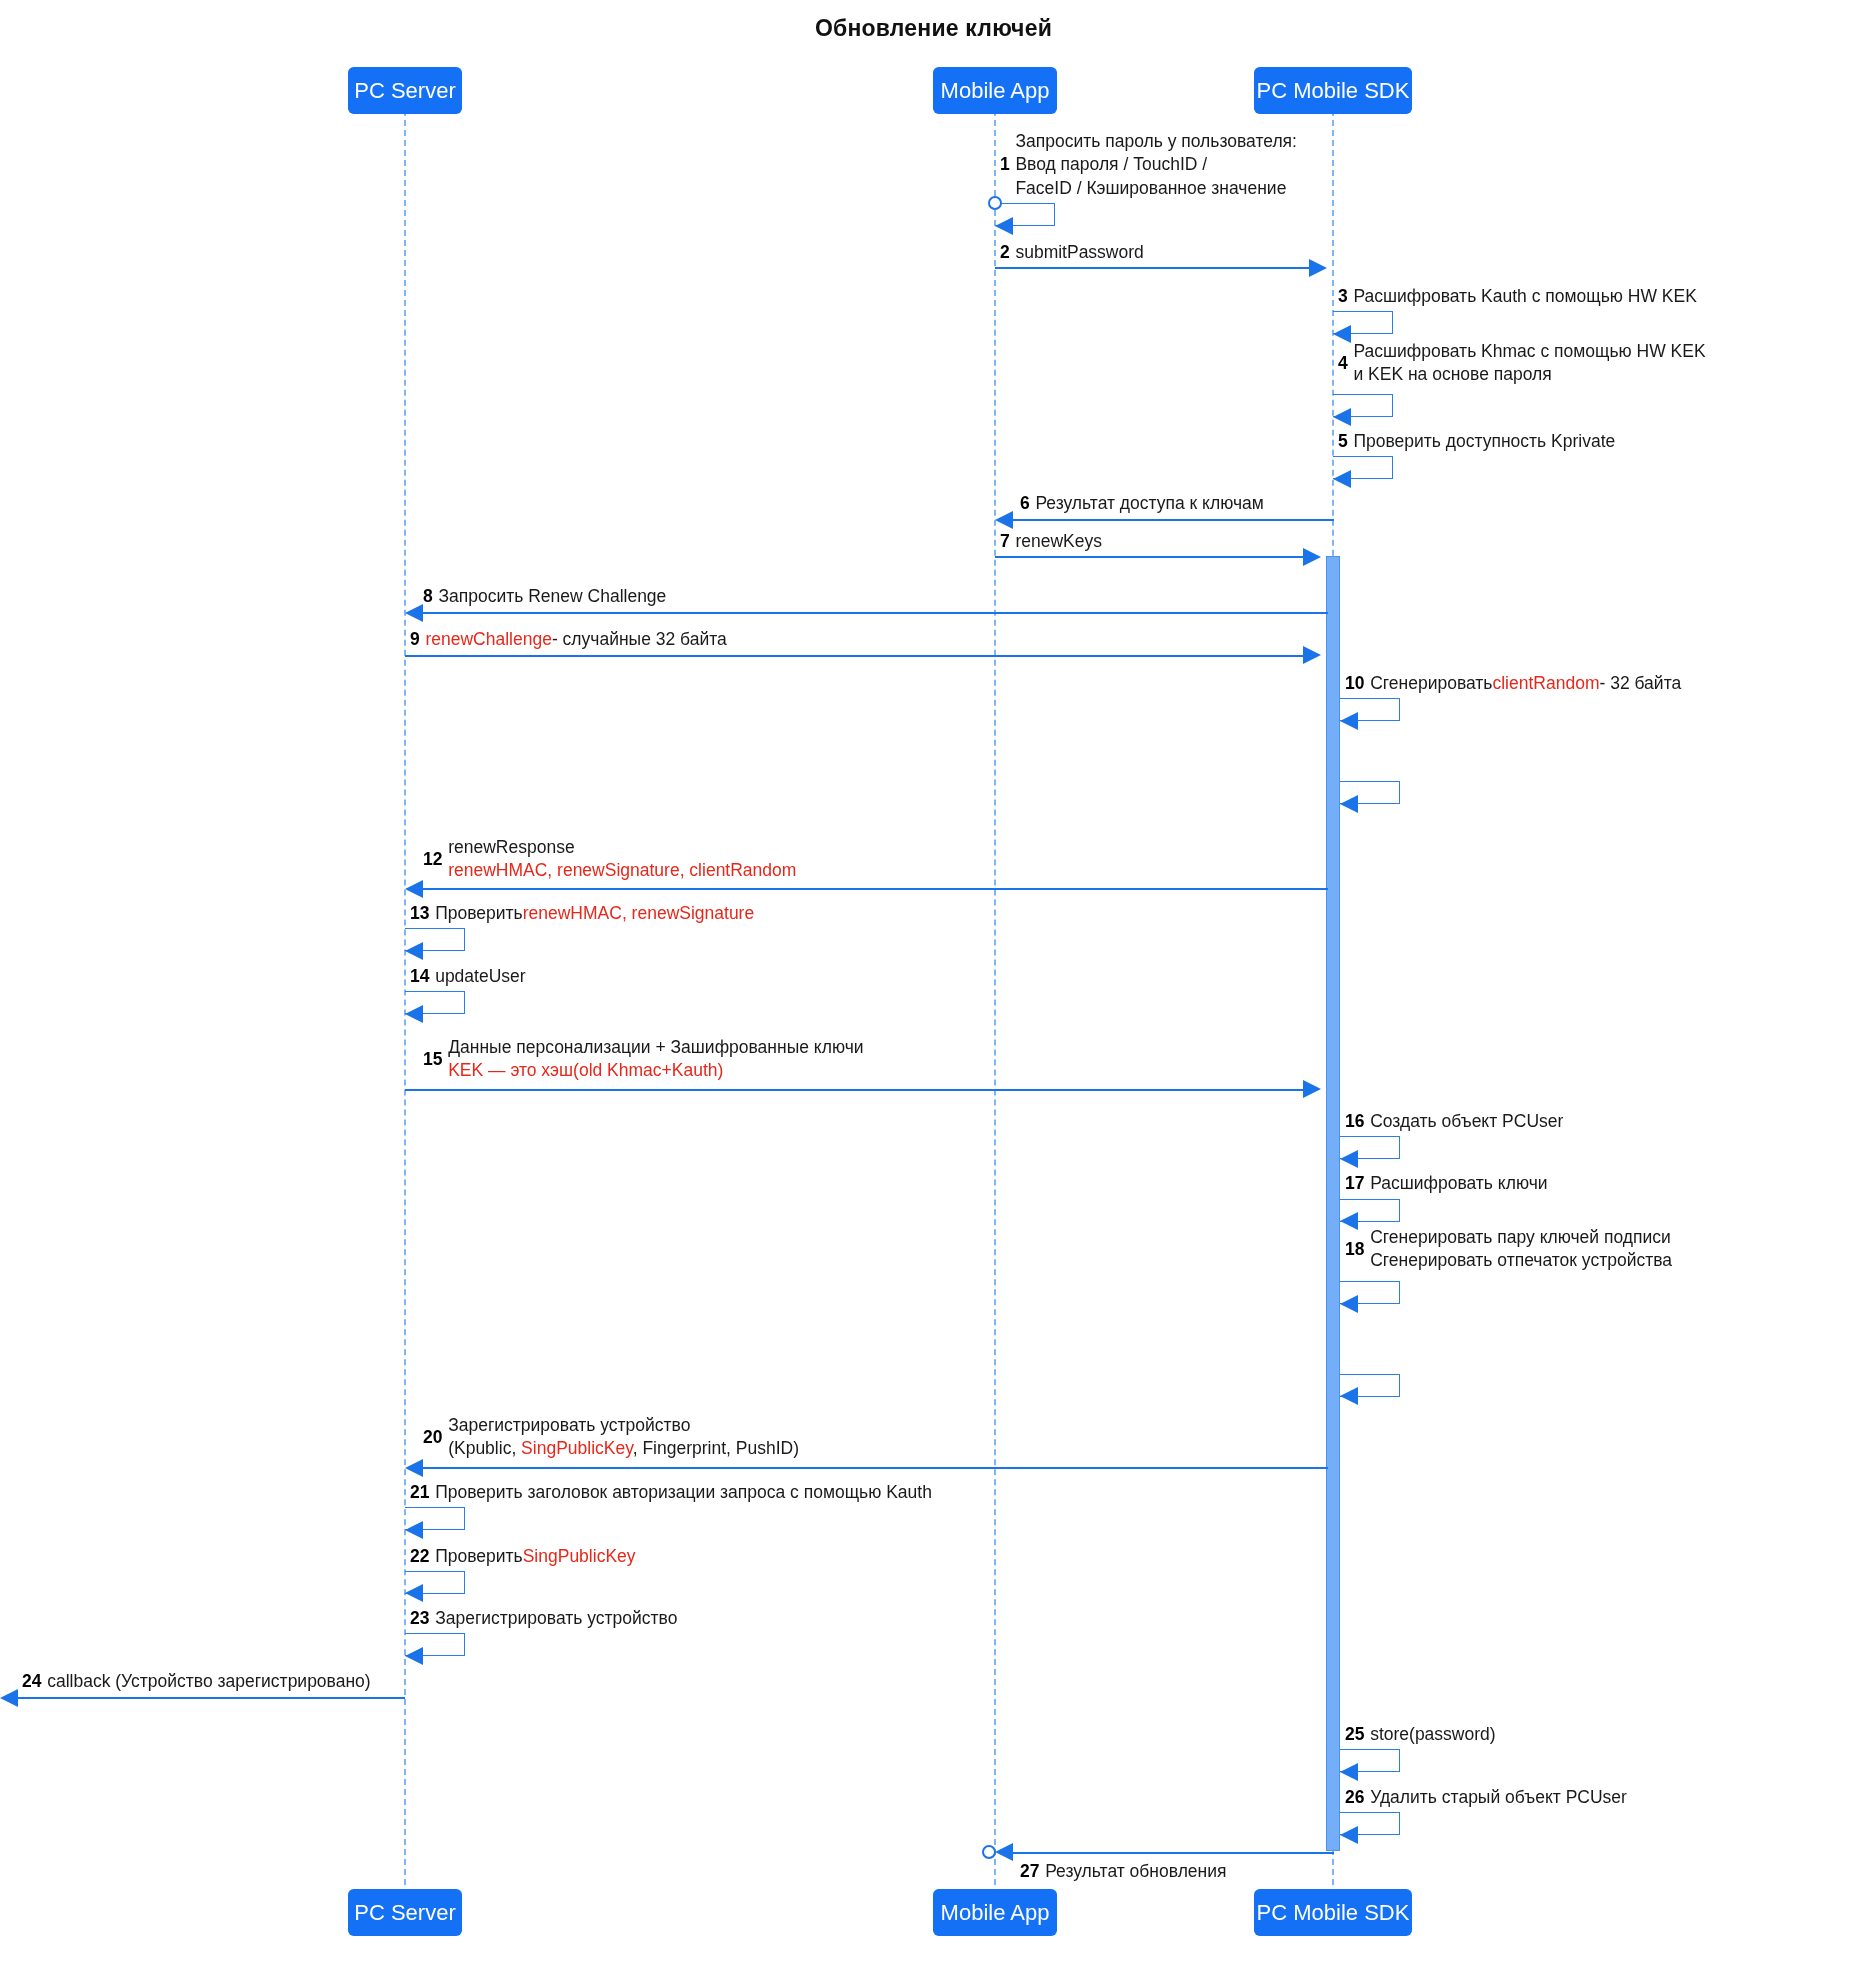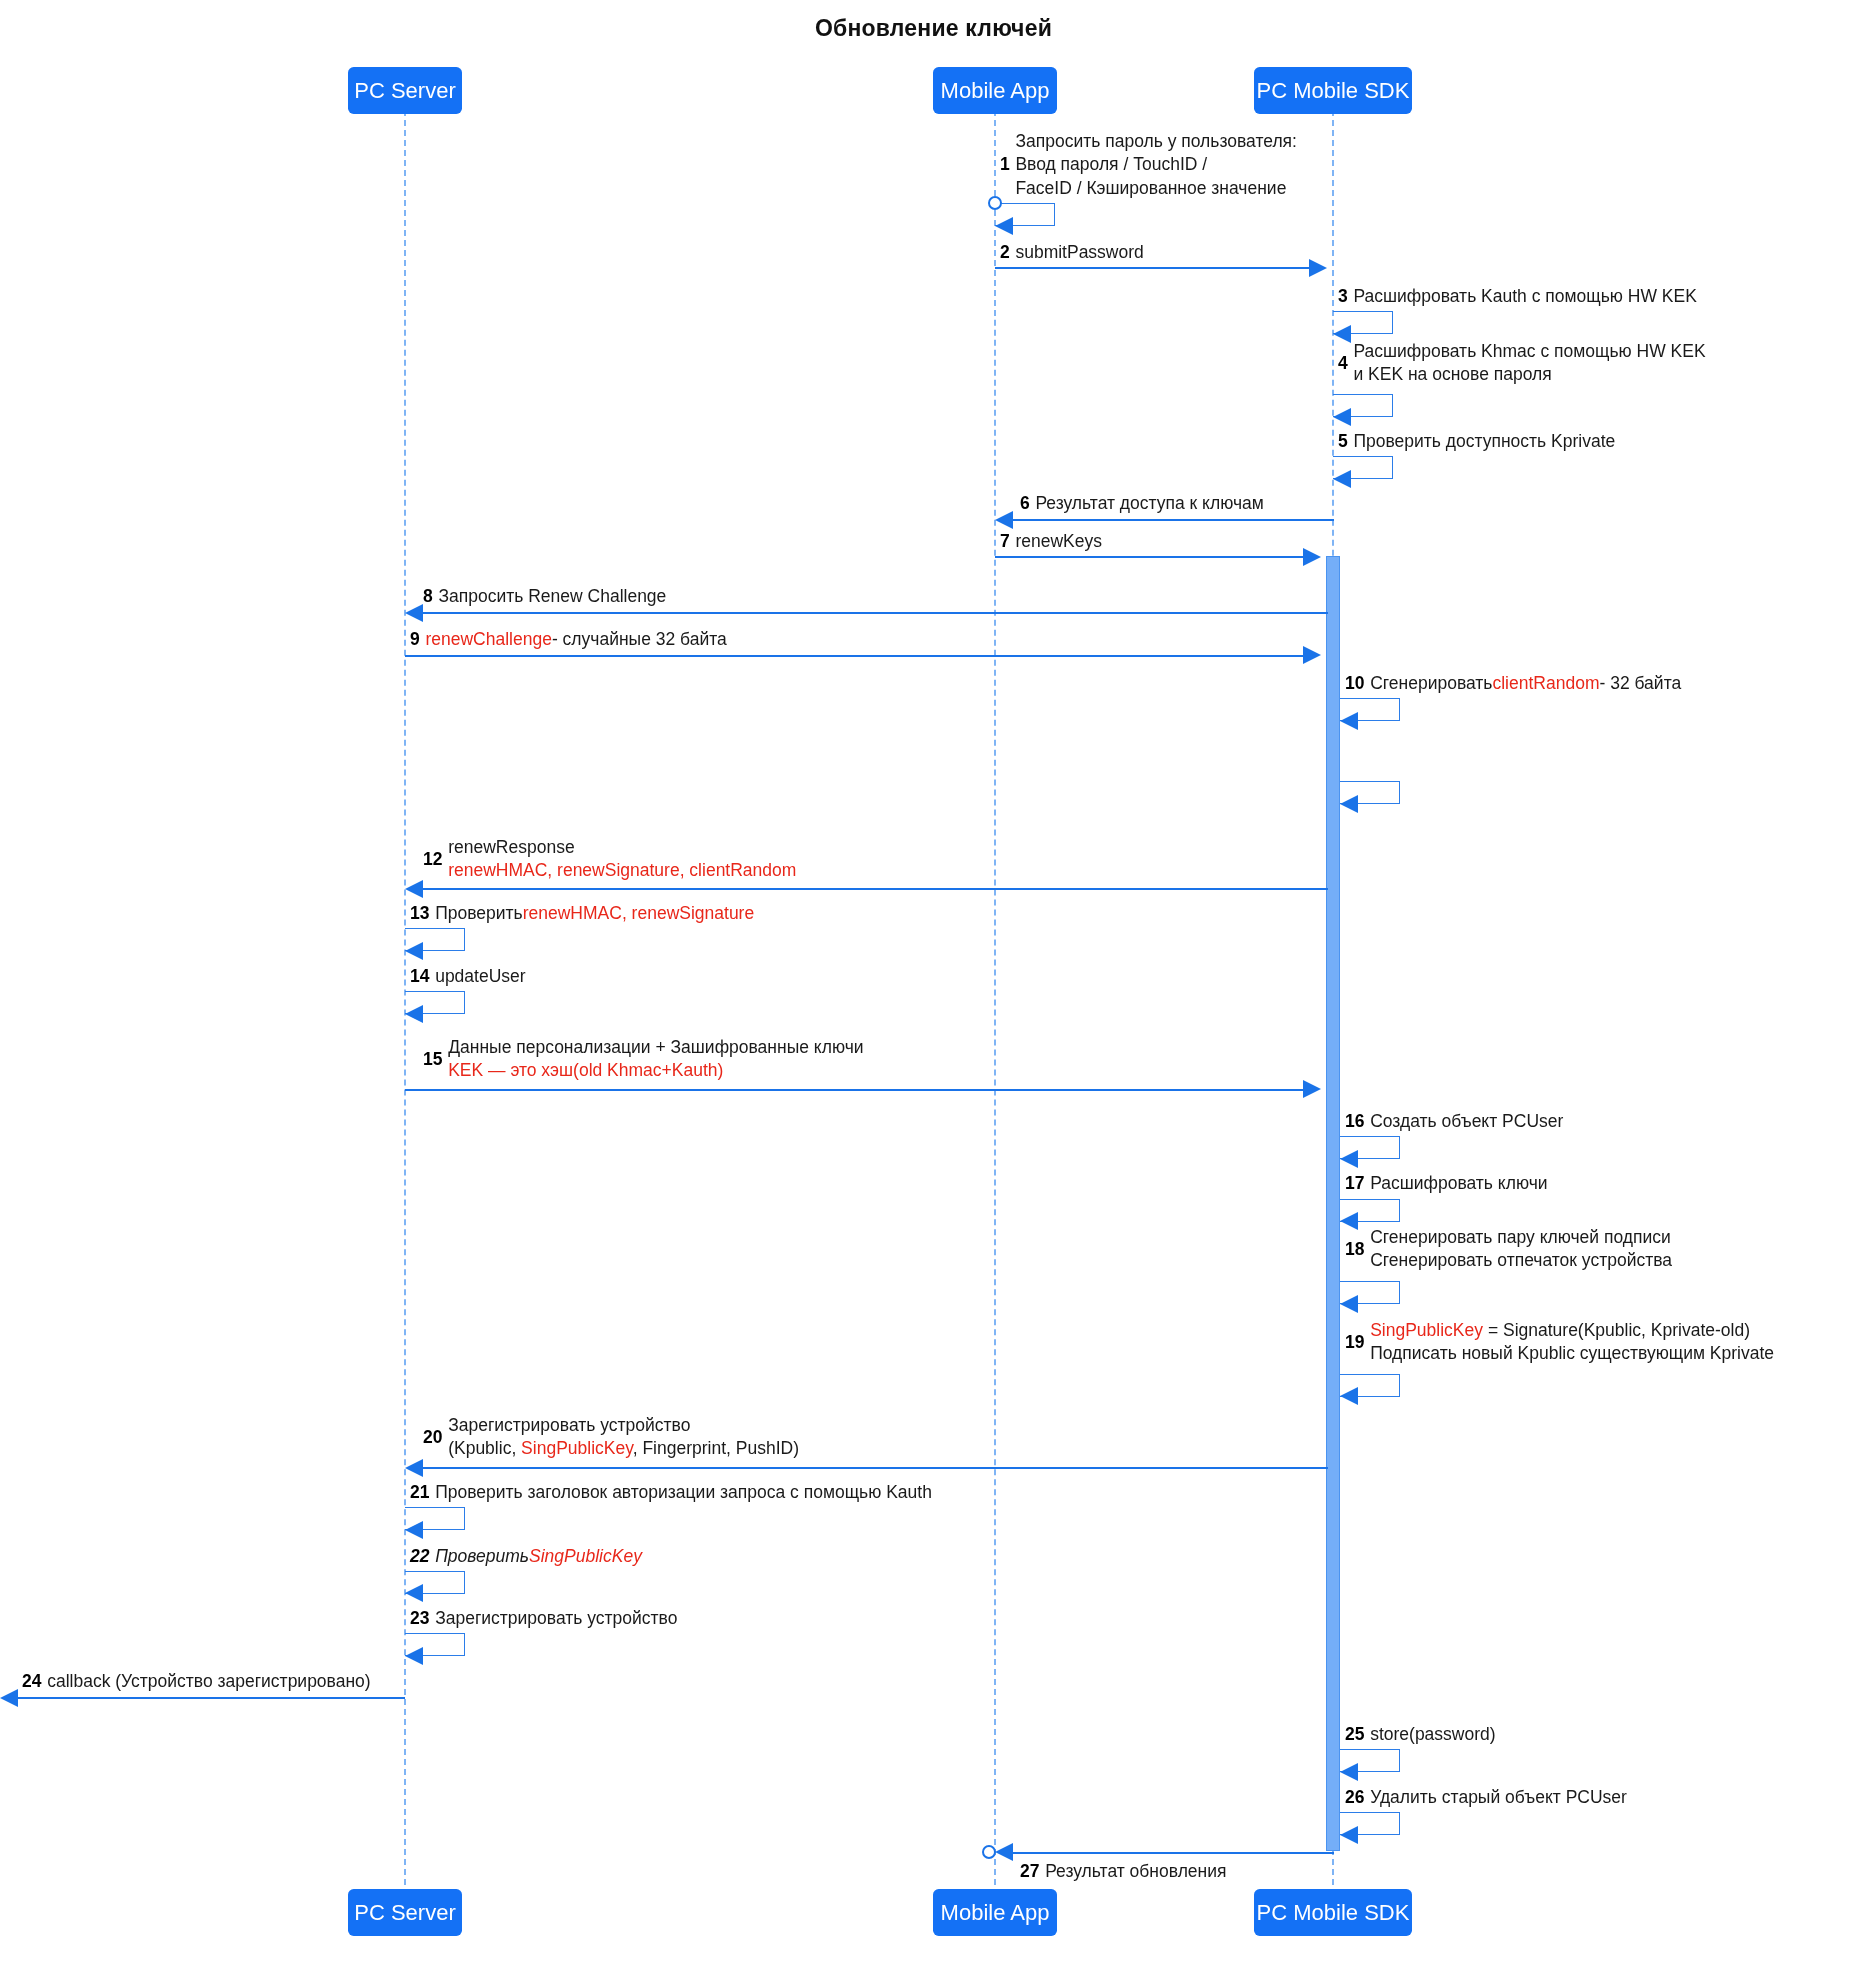--- a/index.html
+++ b/index.html
@@ -247,48 +247,41 @@
   <div class="msg-label multiline lbl-stack" style="left:1345px;top:1226px;">
     <span class="num">18</span>
     <span class="lines">
       <span>Сгенерировать пару ключей подписи</span>
       <span>Сгенерировать отпечаток устройства</span>
     </span>
   </div>
   <div class="selfloop" style="left:1340px;top:1281px;width:60px;height:23px;"></div>
   <div class="arrowhead arrow-left" style="left:1340px;top:1295px;"></div>
 
-  <div class="msg-label multiline lbl-stack" style="left:1345px;top:1319px;">
-    <span class="num">19</span>
-    <span class="lines">
-      <span><span class="hl">SingPublicKey</span><span> = Signature(Kpublic, Kprivate-old)</span></span>
-      <span>Подписать новый Kpublic существующим Kprivate</span>
-    </span>
-  </div>
   <div class="selfloop" style="left:1340px;top:1374px;width:60px;height:23px;"></div>
   <div class="arrowhead arrow-left" style="left:1340px;top:1387px;"></div>
 
   <div class="msg-label multiline lbl-stack" style="left:423px;top:1414px;">
     <span class="num">20</span>
     <span class="lines">
       <span>Зарегистрировать устройство</span>
       <span><span>(Kpublic, </span><span class="hl">SingPublicKey</span><span>, Fingerprint, PushID)</span></span>
     </span>
   </div>
   <div class="msg-line" style="left:423px;top:1467px;width:905px;"></div>
   <div class="arrowhead arrow-left" style="left:405px;top:1459px;"></div>
 
   <div class="msg-label lbl-flex" style="left:410px;top:1481px;">
     <span class="num">21</span>
     <span>Проверить заголовок авторизации запроса с помощью Kauth</span>
   </div>
   <div class="selfloop" style="left:405px;top:1507px;width:60px;height:23px;"></div>
   <div class="arrowhead arrow-left" style="left:405px;top:1521px;"></div>
 
-  <div class="msg-label lbl-flex" style="left:410px;top:1545px;font-style:italic;">
+  <div class="msg-label lbl-flex" style="left:410px;top:1545px;">
     <span class="num">22</span>
     <span>Проверить </span>
     <span class="hl">SingPublicKey</span>
   </div>
   <div class="selfloop" style="left:405px;top:1571px;width:60px;height:23px;"></div>
   <div class="arrowhead arrow-left" style="left:405px;top:1584px;"></div>
 
   <div class="msg-label lbl-flex" style="left:410px;top:1607px;">
     <span class="num">23</span>
     <span>Зарегистрировать устройство</span>

